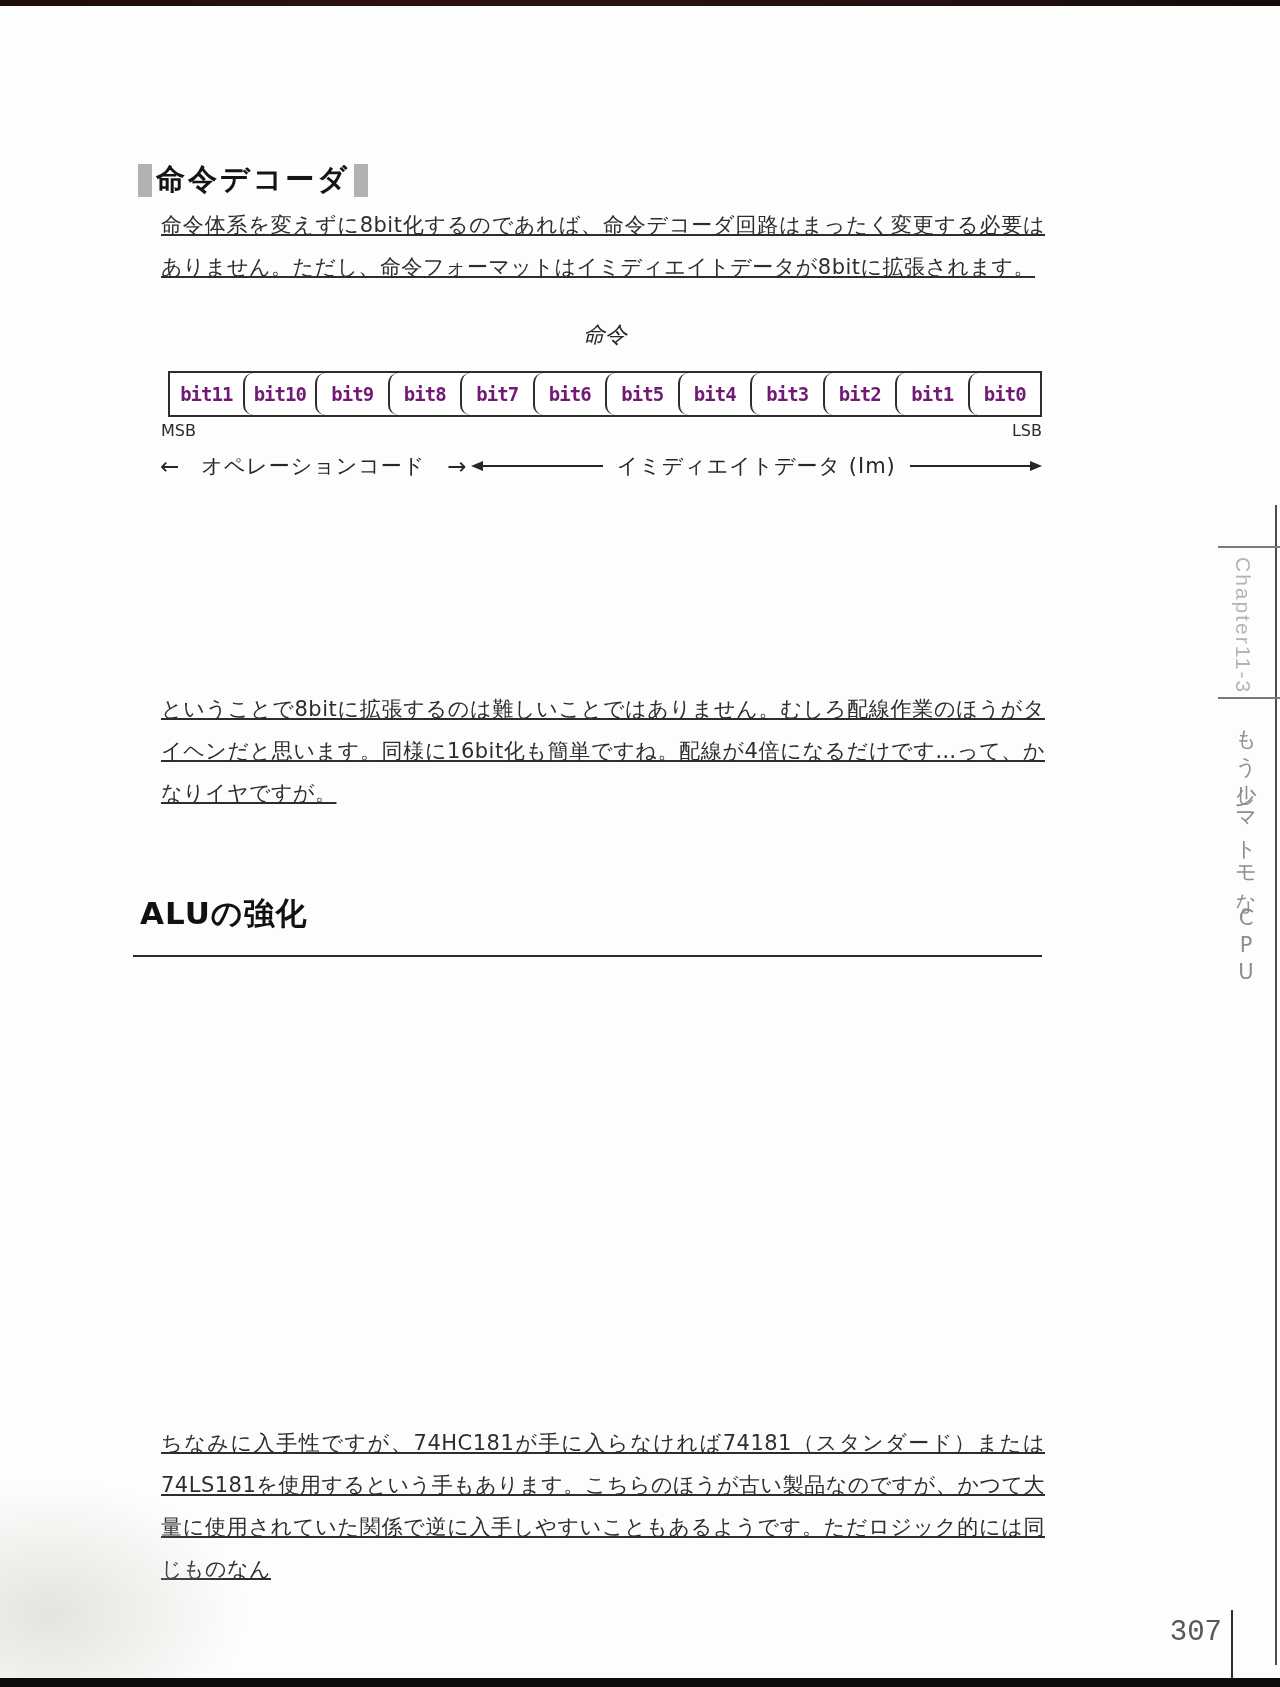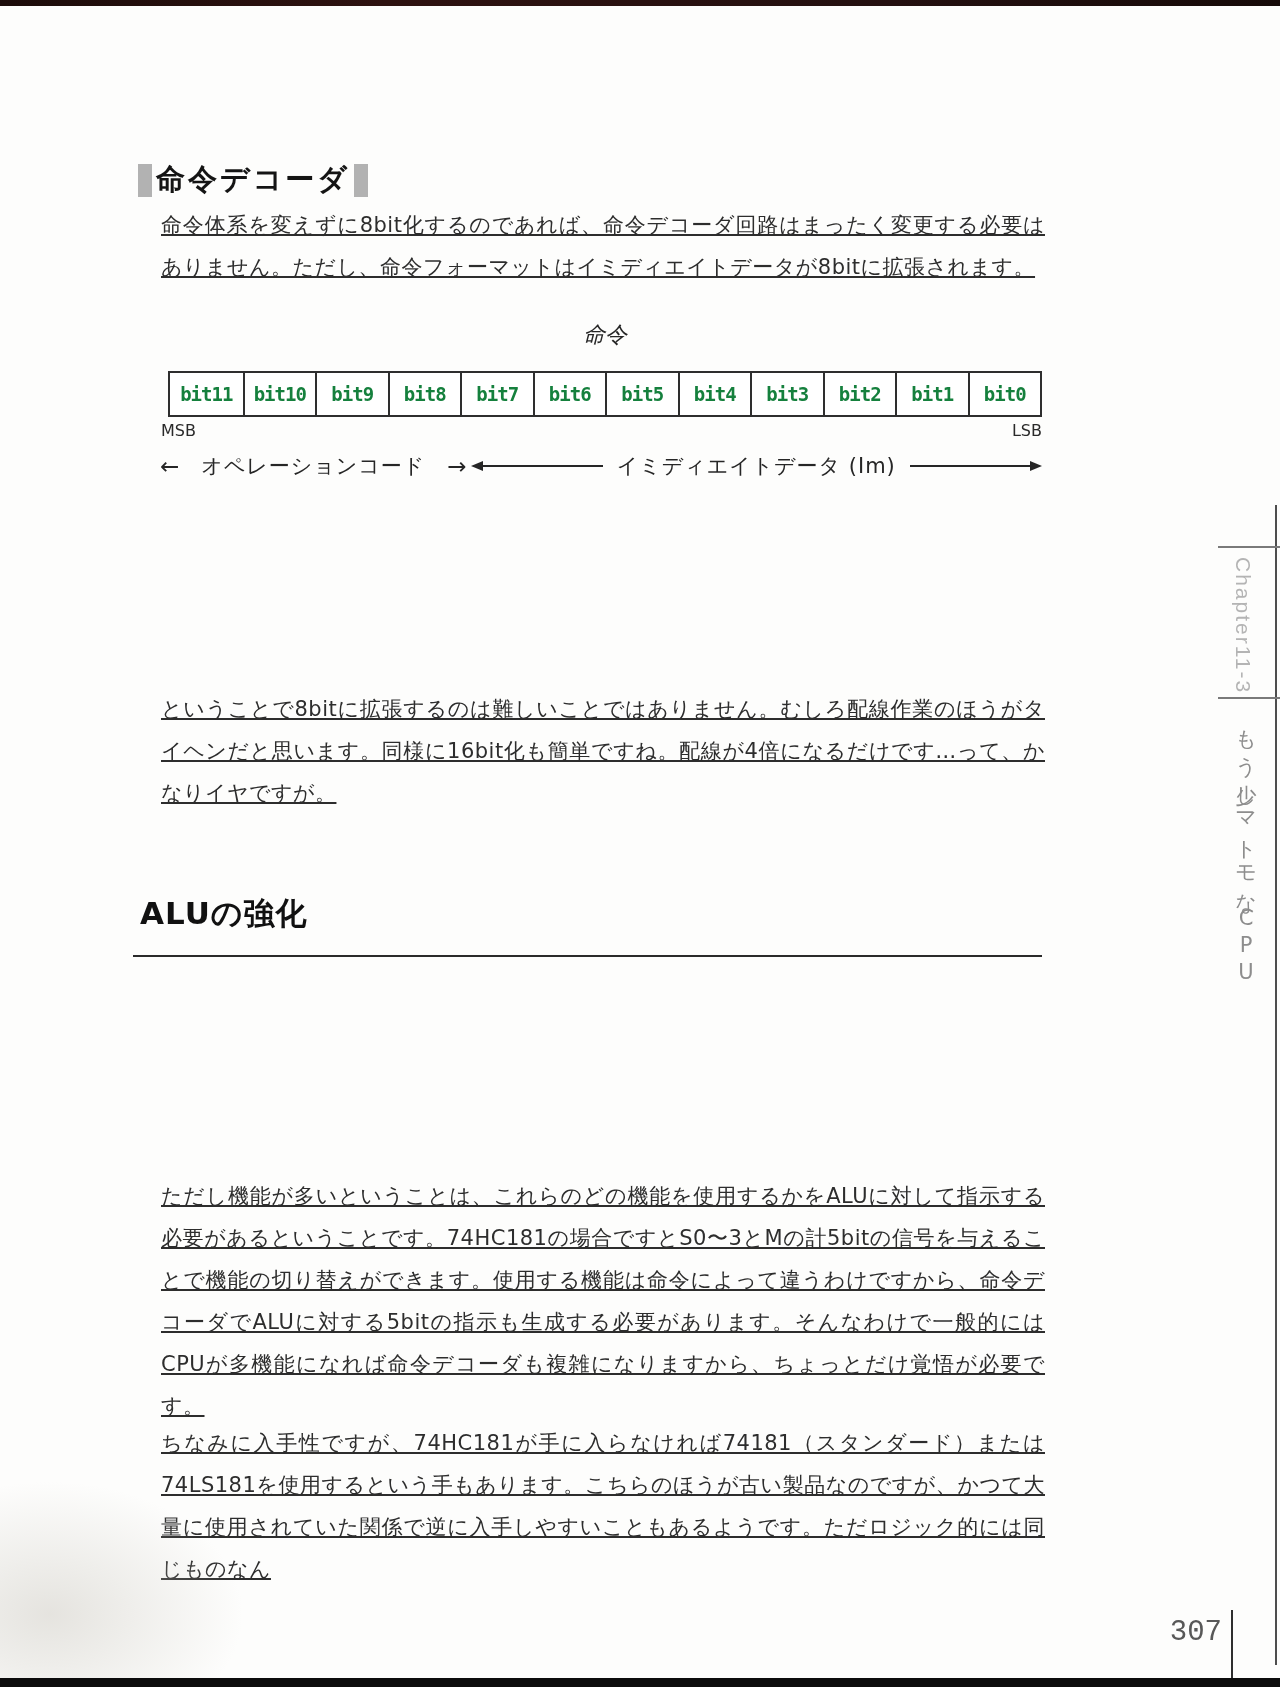--- a/index.html
+++ b/index.html
@@ -44,21 +44,21 @@
   .fig-title { position:absolute; left:168px; top:320px; width:874px; text-align:center; font-size:22px; color:#262626;font-style:italic; }
   .bit-table {
     position:absolute; left:168px; top:371px; width:874px; height:46px;
     display:grid; grid-template-columns:repeat(12,1fr);
     border:2px solid #2e2e2e; background:#fff;
   }
   .bit-cell {
     display:flex; align-items:center; justify-content:center;
     border-left:2px solid #2e2e2e;
     font-family:"DejaVu Sans Mono", monospace; font-weight:bold;
-    font-size:19px; color:#15803d; letter-spacing:-1px;
+    font-size:19px; color:#701a75; letter-spacing:-1px;border-radius:10px;
   }
   .bit-cell:first-child { border-left:none; }
   .msb-lsb-row {
     position:absolute; left:161px; top:421px; width:881px;
     display:flex; justify-content:space-between; font-size:16px; color:#2a2a2a;
   }
   .arrow-row {
     position:absolute; left:160px; top:450px; width:882px; height:32px;
     display:flex; align-items:center; font-size:21px; color:#262626;
   }
@@ -149,21 +149,20 @@
       <span class="shaft"></span>
       <span class="head"></span>
     </span>
   </div>
 
   <div class="para" id="p3">ということで8bitに拡張するのは難しいことではありません。むしろ配線作業のほうがタイヘンだと思います。同様に16bit化も簡単ですね。配線が4倍になるだけです…って、かなりイヤですが。</div>
 
   <div class="h2-text">ALUの強化</div>
   <div class="h2-rule"></div>
 
-  <div class="para" id="p5">ただし機能が多いということは、これらのどの機能を使用するかをALUに対して指示する必要があるということです。74HC181の場合ですとS0〜3とMの計5bitの信号を与えることで機能の切り替えができます。使用する機能は命令によって違うわけですから、命令デコーダでALUに対する5bitの指示も生成する必要があります。そんなわけで一般的にはCPUが多機能になれば命令デコーダも複雑になりますから、ちょっとだけ覚悟が必要です。</div>
   <div class="para" id="p6">ちなみに入手性ですが、74HC181が手に入らなければ74181（スタンダード）または74LS181を使用するという手もあります。こちらのほうが古い製品なのですが、かつて大量に使用されていた関係で逆に入手しやすいこともあるようです。ただロジック的には同じものなん</div>
 
   <div class="page-edge-line"></div>
   <div class="tab-line" id="tab-line-top"></div>
   <div class="tab-line" id="tab-line-bottom"></div>
   <div class="chapter-vtext">Chapter11-3</div>
   <div class="side-vtext">もう少しマトモなCPU</div>
 
   <div class="page-number">307</div>
   <div class="page-number-line"></div>

